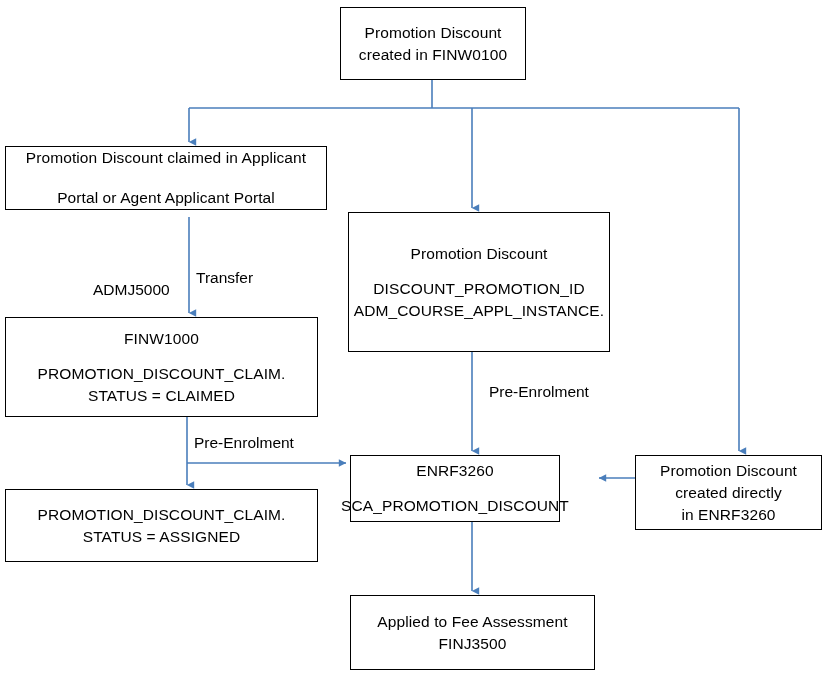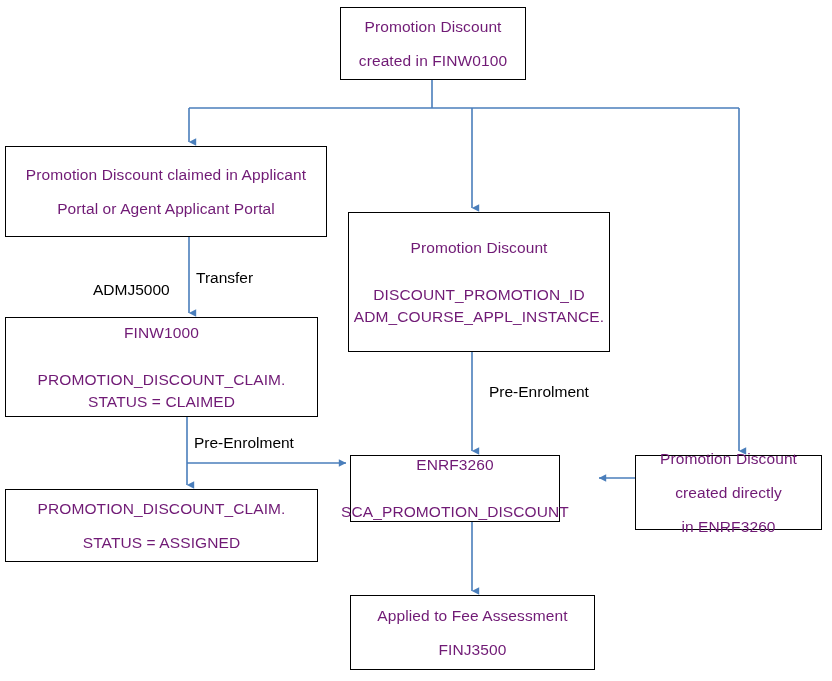--- a/index.html
+++ b/index.html
@@ -10,26 +10,25 @@
   .node{
     position:absolute;
     box-sizing:border-box;
     border:1.6px solid #000000;
     background:#ffffff;
     display:flex;
     flex-direction:column;
     align-items:center;
     justify-content:center;
     text-align:center;
-    color:#701a75;
+    color:#000000;
     font-size:15.5px;
     line-height:1.42;
     letter-spacing:0.1px;
     z-index:2;
-    gap:12px;
   }
   .node .ln{display:block;white-space:nowrap;}
   .node .grp{display:block;}
   .node .grp + .grp{margin-top:13px;}
   .edge-label{
     position:absolute;
     color:#000000;
     font-size:15.5px;
     line-height:1.3;
     white-space:nowrap;
@@ -94,21 +93,21 @@
     <g>
       <path d="M472,522 L472,591" stroke="#4a7ebb" stroke-width="1.6" fill="none" marker-end="url(#arrowdown)"></path>
     </g>
   </svg>
 
   <div class="node" style="left:340px;top:7px;width:186px;height:73px;">
     <span class="ln">Promotion Discount</span>
     <span class="ln">created in FINW0100</span>
   </div>
 
-  <div class="node" style="left:5px;top:146px;width:322px;height:91px;">
+  <div class="node" style="left:5px;top:146px;width:322px;height:64px;justify-content:space-between;">
     <span class="ln">Promotion Discount claimed in Applicant</span>
     <span class="ln">Portal or Agent Applicant Portal</span>
   </div>
 
   <div class="node" style="left:348px;top:212px;width:262px;height:140px;">
     <span class="grp">
       <span class="ln">Promotion Discount</span>
     </span>
     <span class="grp">
       <span class="ln">DISCOUNT_PROMOTION_ID</span>

